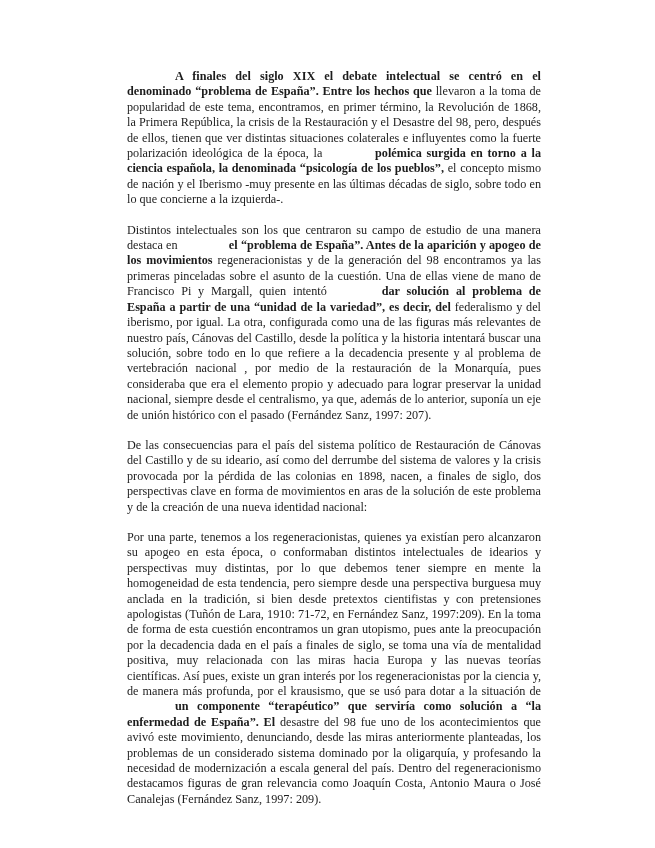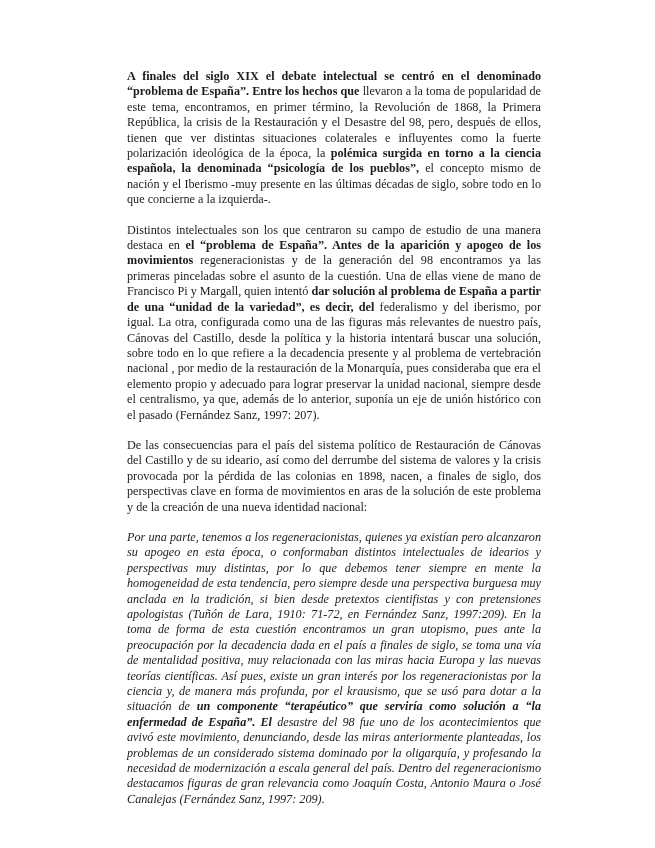--- a/index.html
+++ b/index.html
@@ -25,24 +25,24 @@
     line-height: 15.4px;
     text-align: justify;
     text-justify: inter-word;
   }
   .text-block p {
     margin: 0 0 15px 0;
     padding: 0;
   }
   .text-block p:last-child {
     margin-bottom: 0;
-    font-style: italic;
   }
   .run-bold {
     font-weight: bold;
+    margin-left: 48px;
   }
   
   .text-block {
     -webkit-font-smoothing: antialiased;
   }
 </style>
 </head>
 <body>
 
 <div class="page">

